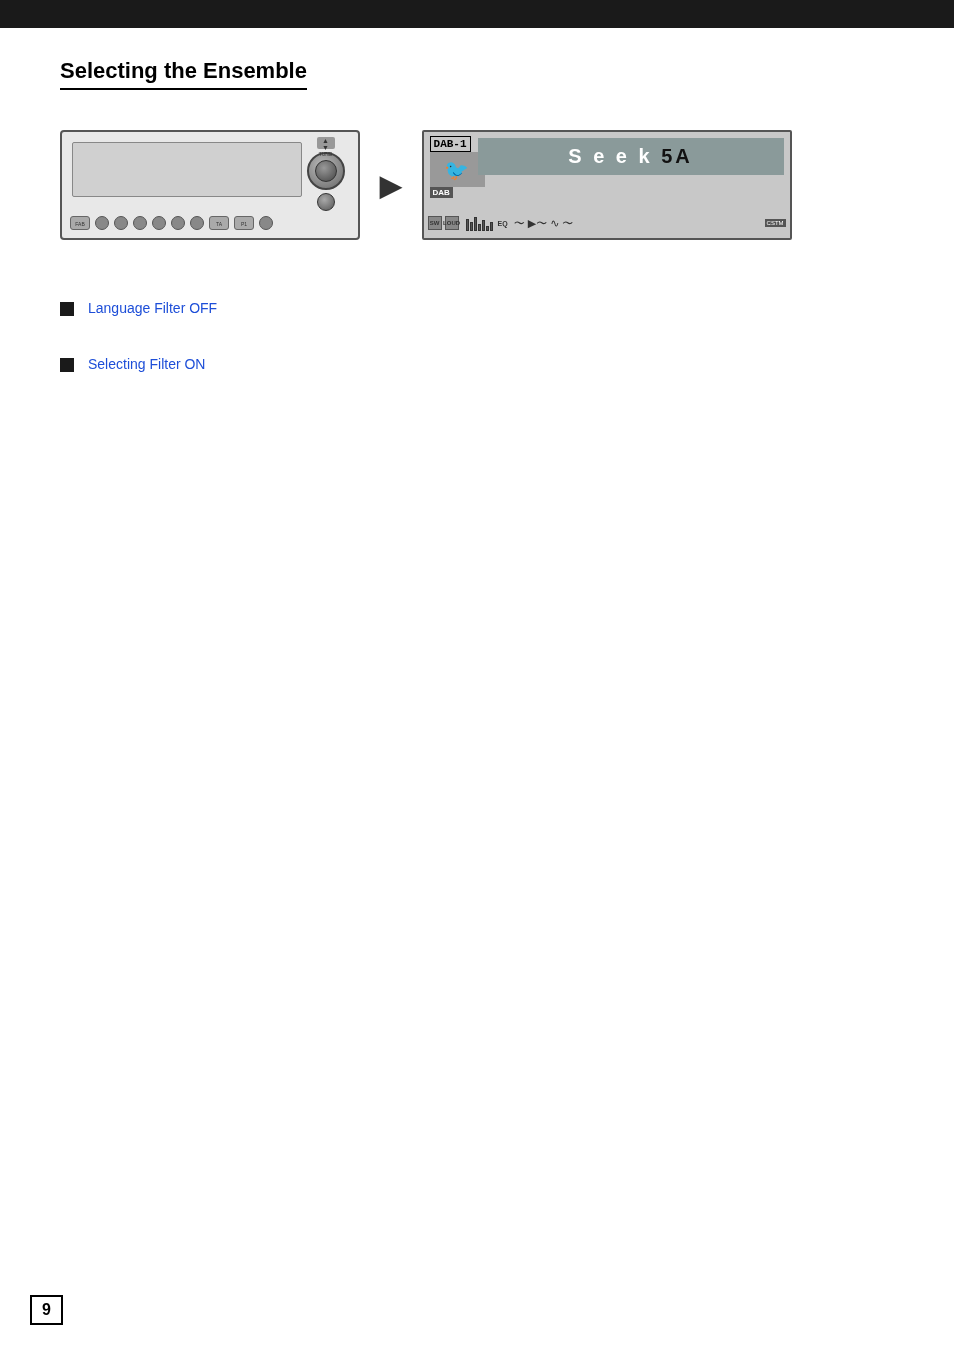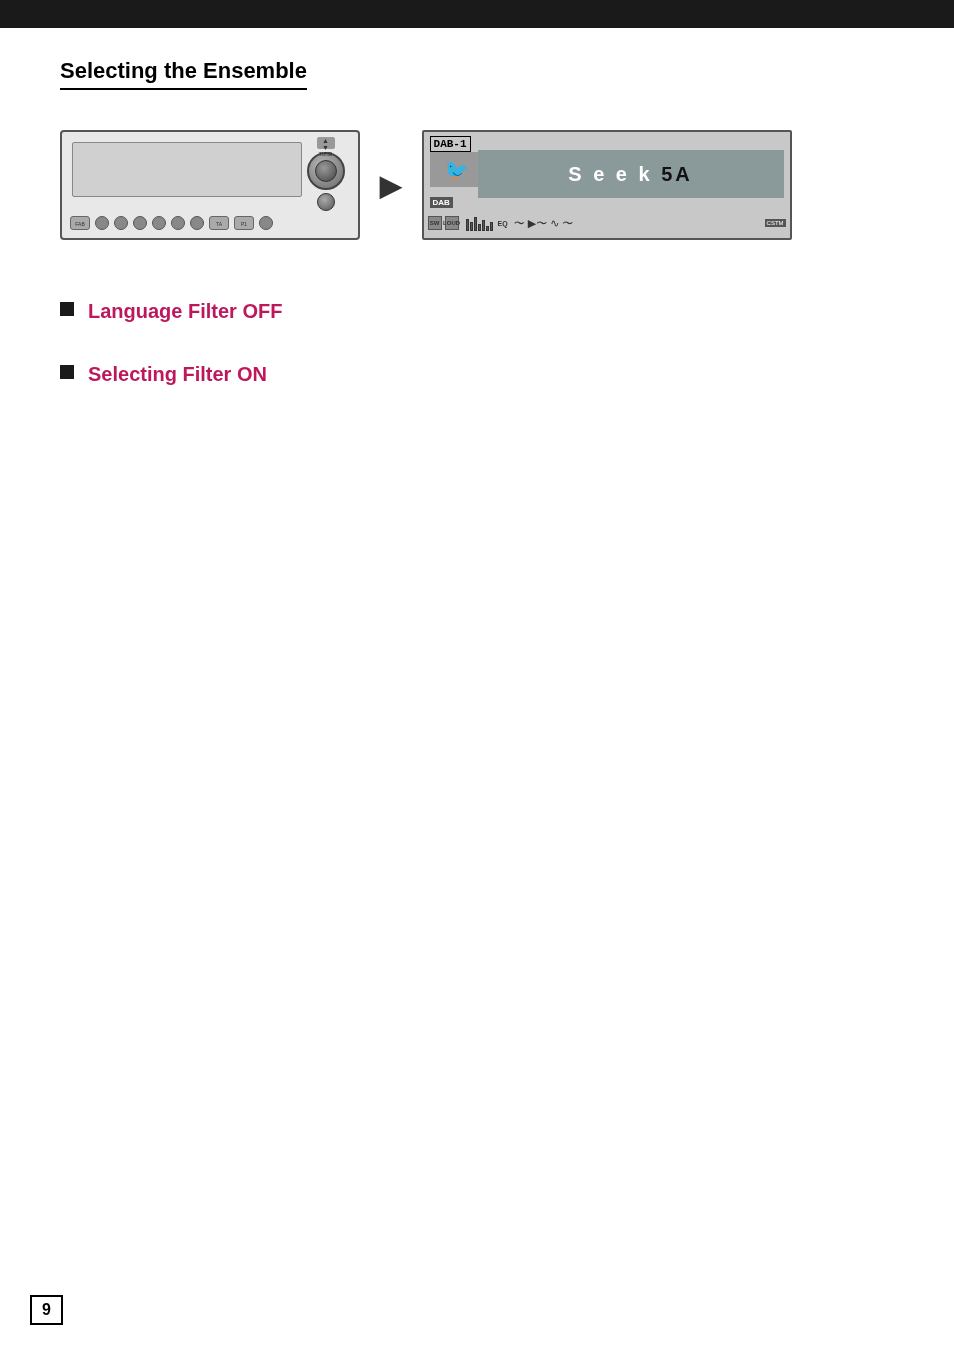--- a/index.html
+++ b/index.html
@@ -169,26 +169,25 @@
       border: 1px solid #000;
       padding: 1px 3px;
       font-family: 'Courier New', monospace;
     }
 
     .display-screen .seek-area {
       position: absolute;
       top: 6px;
       right: 6px;
       left: 54px;
-      height: 48px;
+      height: 37px;
       background: #8a9a9a;
       display: flex;
       align-items: center;
       justify-content: center;
-      margin-top: 12px;
     }
 
     .seek-text {
       font-size: 20px;
       font-weight: bold;
       color: #fff;
       letter-spacing: 3px;
       font-family: Arial, sans-serif;
     }
 
@@ -206,21 +205,20 @@
 
     .display-screen .dab-badge {
       position: absolute;
       top: 55px;
       left: 6px;
       font-size: 8px;
       font-weight: bold;
       background: #555;
       color: #fff;
       padding: 1px 3px;
-      margin-top: 10px;
     }
 
     .display-screen .bottom-bar {
       position: absolute;
       bottom: 4px;
       left: 4px;
       right: 4px;
       height: 22px;
       display: flex;
       align-items: center;
@@ -262,23 +260,23 @@
 
     .bullet-square {
       width: 14px;
       height: 14px;
       background: #1a1a1a;
       flex-shrink: 0;
       margin-top: 2px;
     }
 
     .bullet-text {
-      font-size: 20px;
-      font-weight: bold;
-      color: #be185d;
+      font-size: 14px;
+      font-weight: normal;
+      color: #1d4ed8;
     }
 
     
     .page-number {
       position: absolute;
       bottom: 30px;
       left: 30px;
       font-size: 16px;
       font-weight: bold;
       color: #000;

